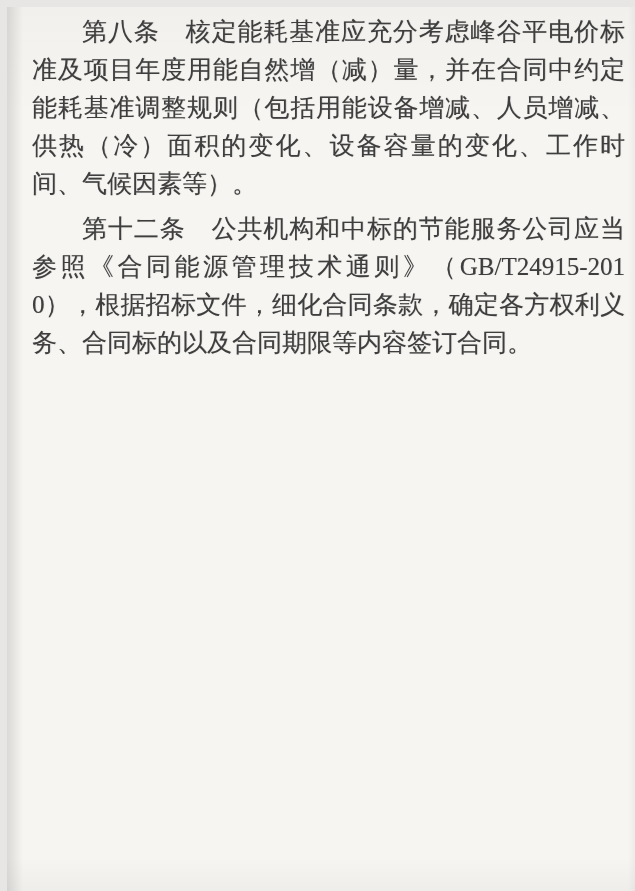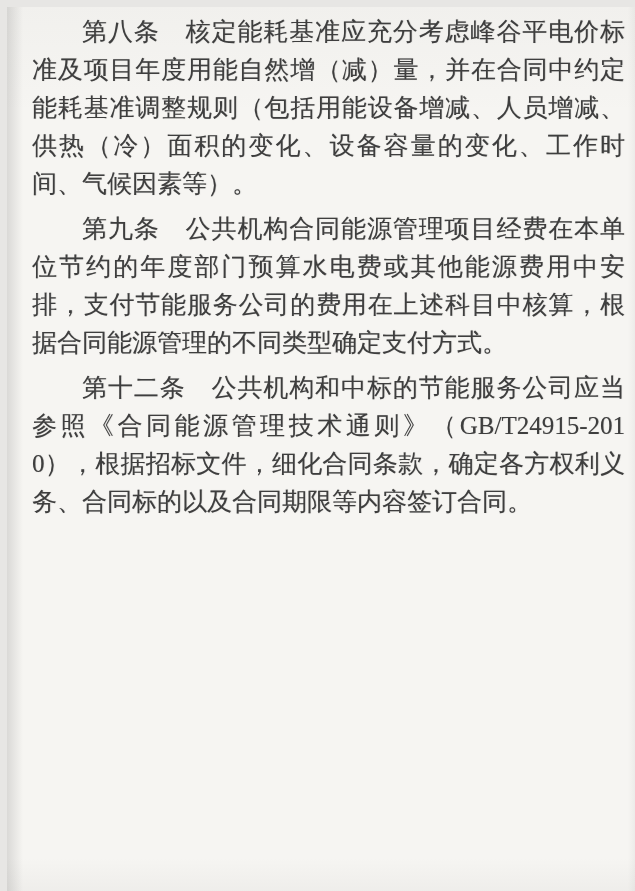--- a/index.html
+++ b/index.html
@@ -35,17 +35,16 @@
     text-indent: 2em;
     word-break: break-all;
   }
 </style>
 </head>
 <body>
 
 <div class="scan-page">
   <div class="doc-body">
     <p>第八条　核定能耗基准应充分考虑峰谷平电价标准及项目年度用能自然增（减）量，并在合同中约定能耗基准调整规则（包括用能设备增减、人员增减、供热（冷）面积的变化、设备容量的变化、工作时间、气候因素等）。</p>
-    <p>第九条　公共机构合同能源管理项目经费在本单位节约的年度部门预算水电费或其他能源费用中安排，支付节能服务公司的费用在上述科目中核算，根据合同能源管理的不同类型确定支付方式。</p>
     <p>第十二条　公共机构和中标的节能服务公司应当参照《合同能源管理技术通则》（GB/T24915-2010），根据招标文件，细化合同条款，确定各方权利义务、合同标的以及合同期限等内容签订合同。</p>
 
   </div>
 </div>
 
 </body></html>

